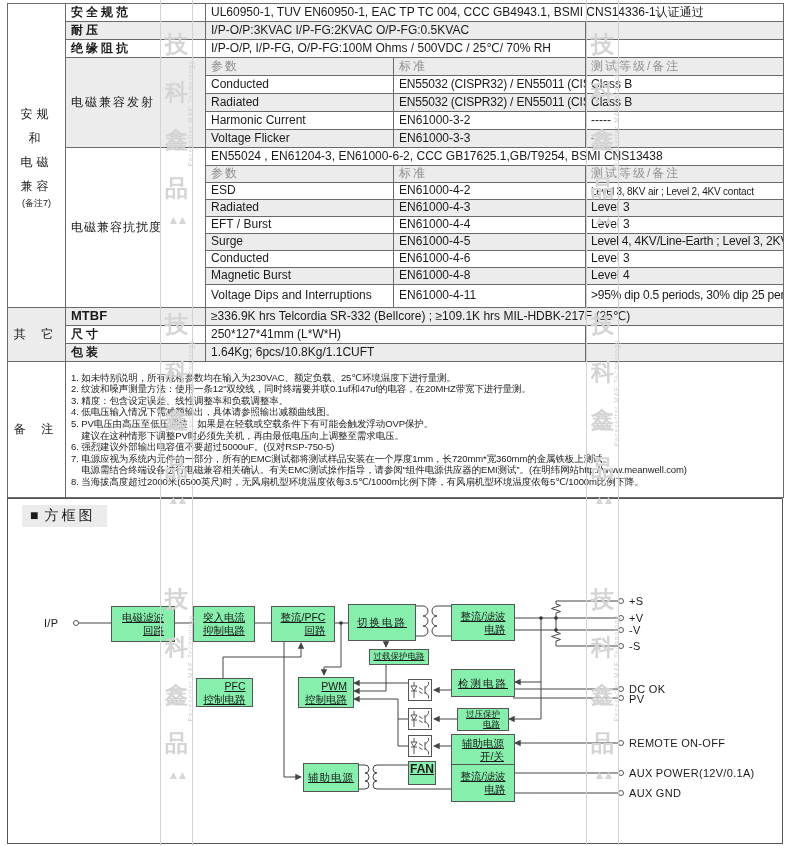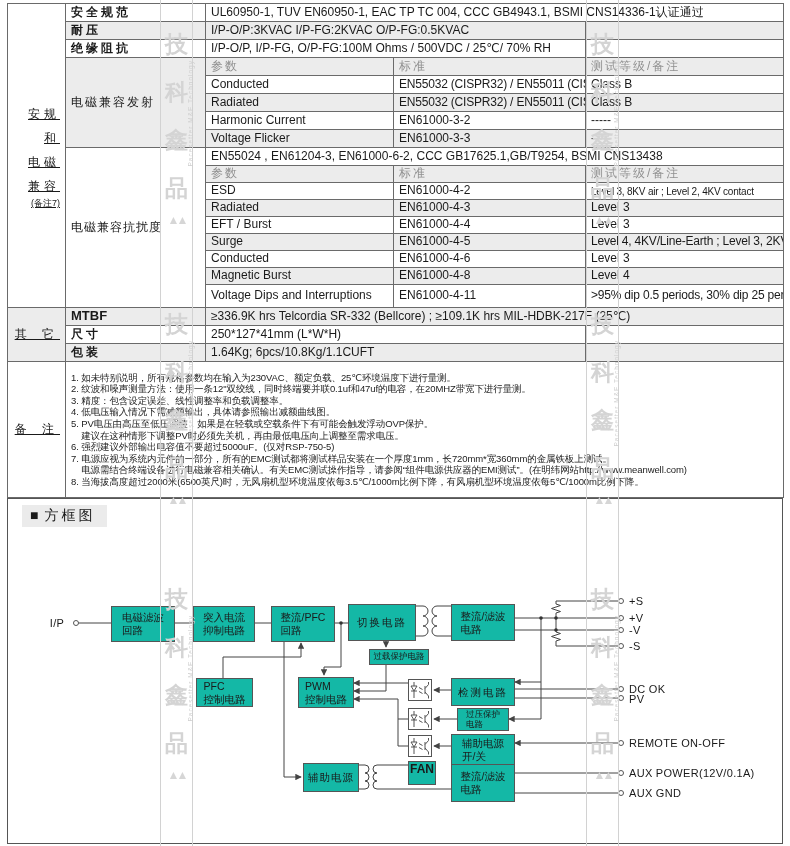--- a/index.html
+++ b/index.html
@@ -5,21 +5,21 @@
   html,body{margin:0;padding:0;background:#fff;}
   .page{position:relative;width:790px;height:846px;background:#fff;overflow:hidden;
         font-family:"Liberation Sans","DejaVu Sans",sans-serif;color:#1a1a1a;}
   
   table.spec{position:absolute;left:7px;top:3px;width:776px;border-collapse:collapse;table-layout:fixed;}
   table.spec td{border:1px solid #6a6a6a;padding:0 5px;height:17px;font-size:12px;
                 overflow:hidden;white-space:nowrap;vertical-align:middle;line-height:1.1;}
   tr.h17 td{height:16px;}
   tr.vd td{height:22px;}
   tr.sh td{background:#ececec;}
-  td.grpA{text-align:right;font-size:15px;letter-spacing:4px;padding:0;text-decoration:underline;}
+  td.grpA{text-align:center;font-size:15px;letter-spacing:4px;padding:0;}
   td.grpA .main{white-space:pre-line;line-height:24px;}
   td.grpA .sub{font-size:9px;letter-spacing:0;line-height:11px;}
   td.lblB{font-size:13px;letter-spacing:2px;padding-left:6px;}
   td.lbl{font-size:14px;letter-spacing:3px;font-weight:bold;}
   td.lbl.b{font-weight:bold;letter-spacing:0;font-size:13px;}
   td.hdr{color:#909090;letter-spacing:2px;}
   td.val{white-space:pre;}
   td.std-s{font-size:10px;letter-spacing:-0.2px;}
   td.rmk-s{font-size:9.5px;letter-spacing:-0.2px;}
   td.rmk-2{font-size:9.5px;white-space:pre-line;line-height:10px;letter-spacing:-0.2px;}
@@ -33,22 +33,22 @@
   .wm-ch{font-size:23px;color:#d4d4d4;line-height:48px;font-weight:bold;}
   .wm-tri{font-size:12px;color:#d6d6d6;letter-spacing:-3px;line-height:16px;}
   .wm-en{position:absolute;right:-2px;top:40px;writing-mode:vertical-rl;transform:rotate(180deg);
          font-size:6.5px;color:#cfcfcf;letter-spacing:1px;}
   
   .diagram{position:absolute;left:7px;top:498px;width:774px;height:344px;border:1px solid #555;background:#fff;}
   .dg-title{position:absolute;left:14px;top:6px;background:#ebebeb;padding:2px 12px 2px 8px;
             font-size:14px;letter-spacing:3px;}
   .dg-title .sq{letter-spacing:6px;}
   .freq{position:absolute;right:34px;top:30px;text-align:right;font-size:12px;line-height:17px;letter-spacing:0.5px;}
-  .blk{position:absolute;border:1px solid #555;background:#14b8a6;display:flex;align-items:center;
-       justify-content:center;text-align:left;font-size:10.5px;line-height:1.2;white-space:pre-line;z-index:3;}
+  .blk{position:absolute;border:1px solid #555;background:#86efac;display:flex;align-items:center;
+       justify-content:center;text-align:right;font-size:10.5px;line-height:1.2;white-space:pre-line;z-index:3;text-decoration:underline;}
   .blk.sm{font-size:8.5px;line-height:1.1;}
   .tlab{position:absolute;font-size:11px;line-height:12px;letter-spacing:0.3px;z-index:3;}
   svg.wires{position:absolute;left:0;top:0;z-index:2;}
 </style>
 </head>
 <body>
 
 <div class="page">
 
   <table class="spec">
@@ -301,31 +301,31 @@
     <div class="blk" style="left:263px;top:107px;width:62px;height:34px">整流/PFC
 回路</div>
     <div class="blk" style="left:340px;top:105px;width:66px;height:35px;letter-spacing:2px">切换电路</div>
     <div class="blk" style="left:443px;top:105px;width:62px;height:35px">整流/滤波
 电路</div>
     <div class="blk sm" style="left:361px;top:150px;width:58px;height:14px">过载保护电路</div>
     <div class="blk" style="left:188px;top:179px;width:55px;height:27px">PFC
 控制电路</div>
     <div class="blk" style="left:290px;top:178px;width:54px;height:29px">PWM
 控制电路</div>
-    <div class="blk" style="left:443px;top:179px;width:62px;height:26px;letter-spacing:2px">检测电路</div>
+    <div class="blk" style="left:443px;top:170px;width:62px;height:26px;letter-spacing:2px">检测电路</div>
     <div class="blk sm" style="left:449px;top:209px;width:50px;height:21px">过压保护
 电路</div>
     <div class="blk" style="left:443px;top:235px;width:62px;height:29px">辅助电源
 开/关</div>
     <div class="blk" style="left:295px;top:264px;width:54px;height:27px;letter-spacing:1px">辅助电源</div>
     <div class="blk" style="left:400px;top:262px;width:26px;height:22px;font-size:12px;font-weight:bold;align-items:flex-start">FAN</div>
     <div class="blk" style="left:443px;top:265px;width:62px;height:36px">整流/滤波
 电路</div>
 
-    <div class="tlab" style="left:36px;top:118px;width:26px;text-align:center">I/P</div>
+    <div class="tlab" style="left:36px;top:118px;width:26px;text-align:left">I/P</div>
     <div class="tlab" style="left:621px;top:96px">+S</div>
     <div class="tlab" style="left:621px;top:113px">+V</div>
     <div class="tlab" style="left:621px;top:125px">-V</div>
     <div class="tlab" style="left:621px;top:141px">-S</div>
     <div class="tlab" style="left:621px;top:184px">DC OK</div>
     <div class="tlab" style="left:621px;top:194px">PV</div>
     <div class="tlab" style="left:621px;top:238px">REMOTE ON-OFF</div>
     <div class="tlab" style="left:621px;top:268px">AUX POWER(12V/0.1A)</div>
     <div class="tlab" style="left:621px;top:288px">AUX GND</div>
   </div>

